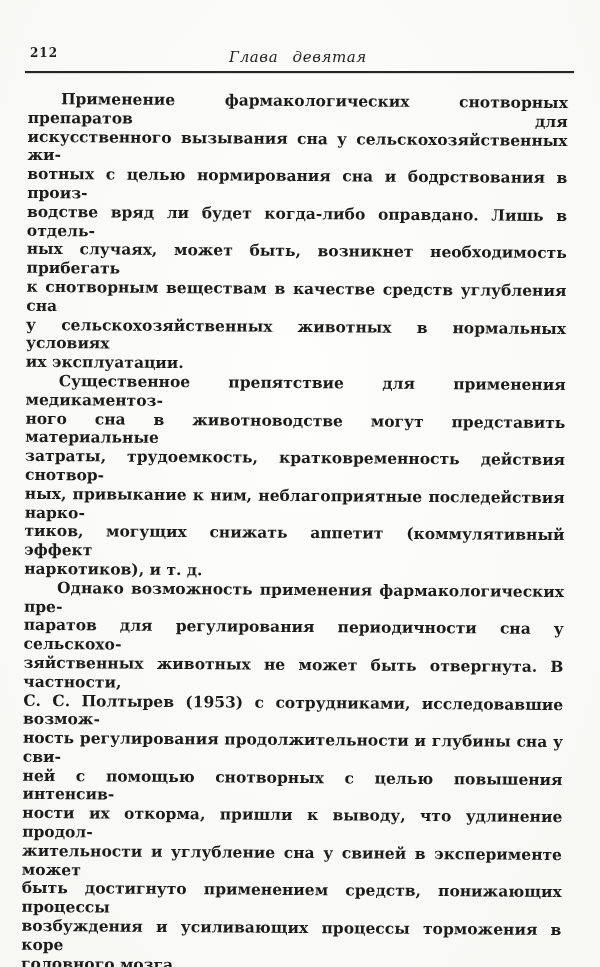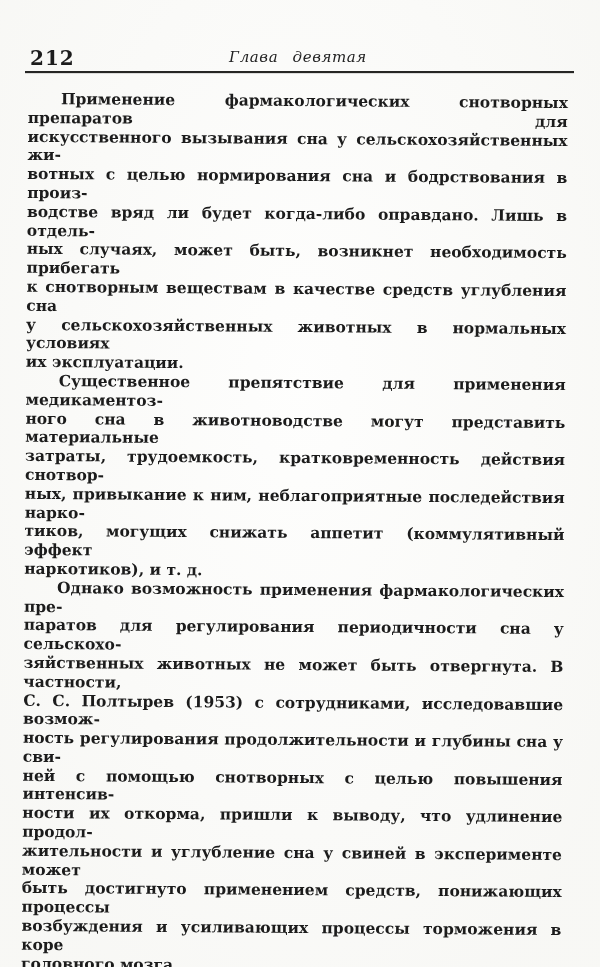--- a/index.html
+++ b/index.html
@@ -22,21 +22,21 @@
     padding: 46px 32px 0 28px;
   }
   .running-head {
     position: relative;
     height: 24px;
   }
   .page-number {
     position: absolute;
     left: 2px;
     top: 0;
-    font-size: 20px;
+    font-size: 12px;
     font-weight: bold;
     letter-spacing: 1px;
   }
   .chapter-title {
     position: absolute;
     left: 0;
     right: 0;
     top: 2px;
     text-align: center;
     font-style: italic;

